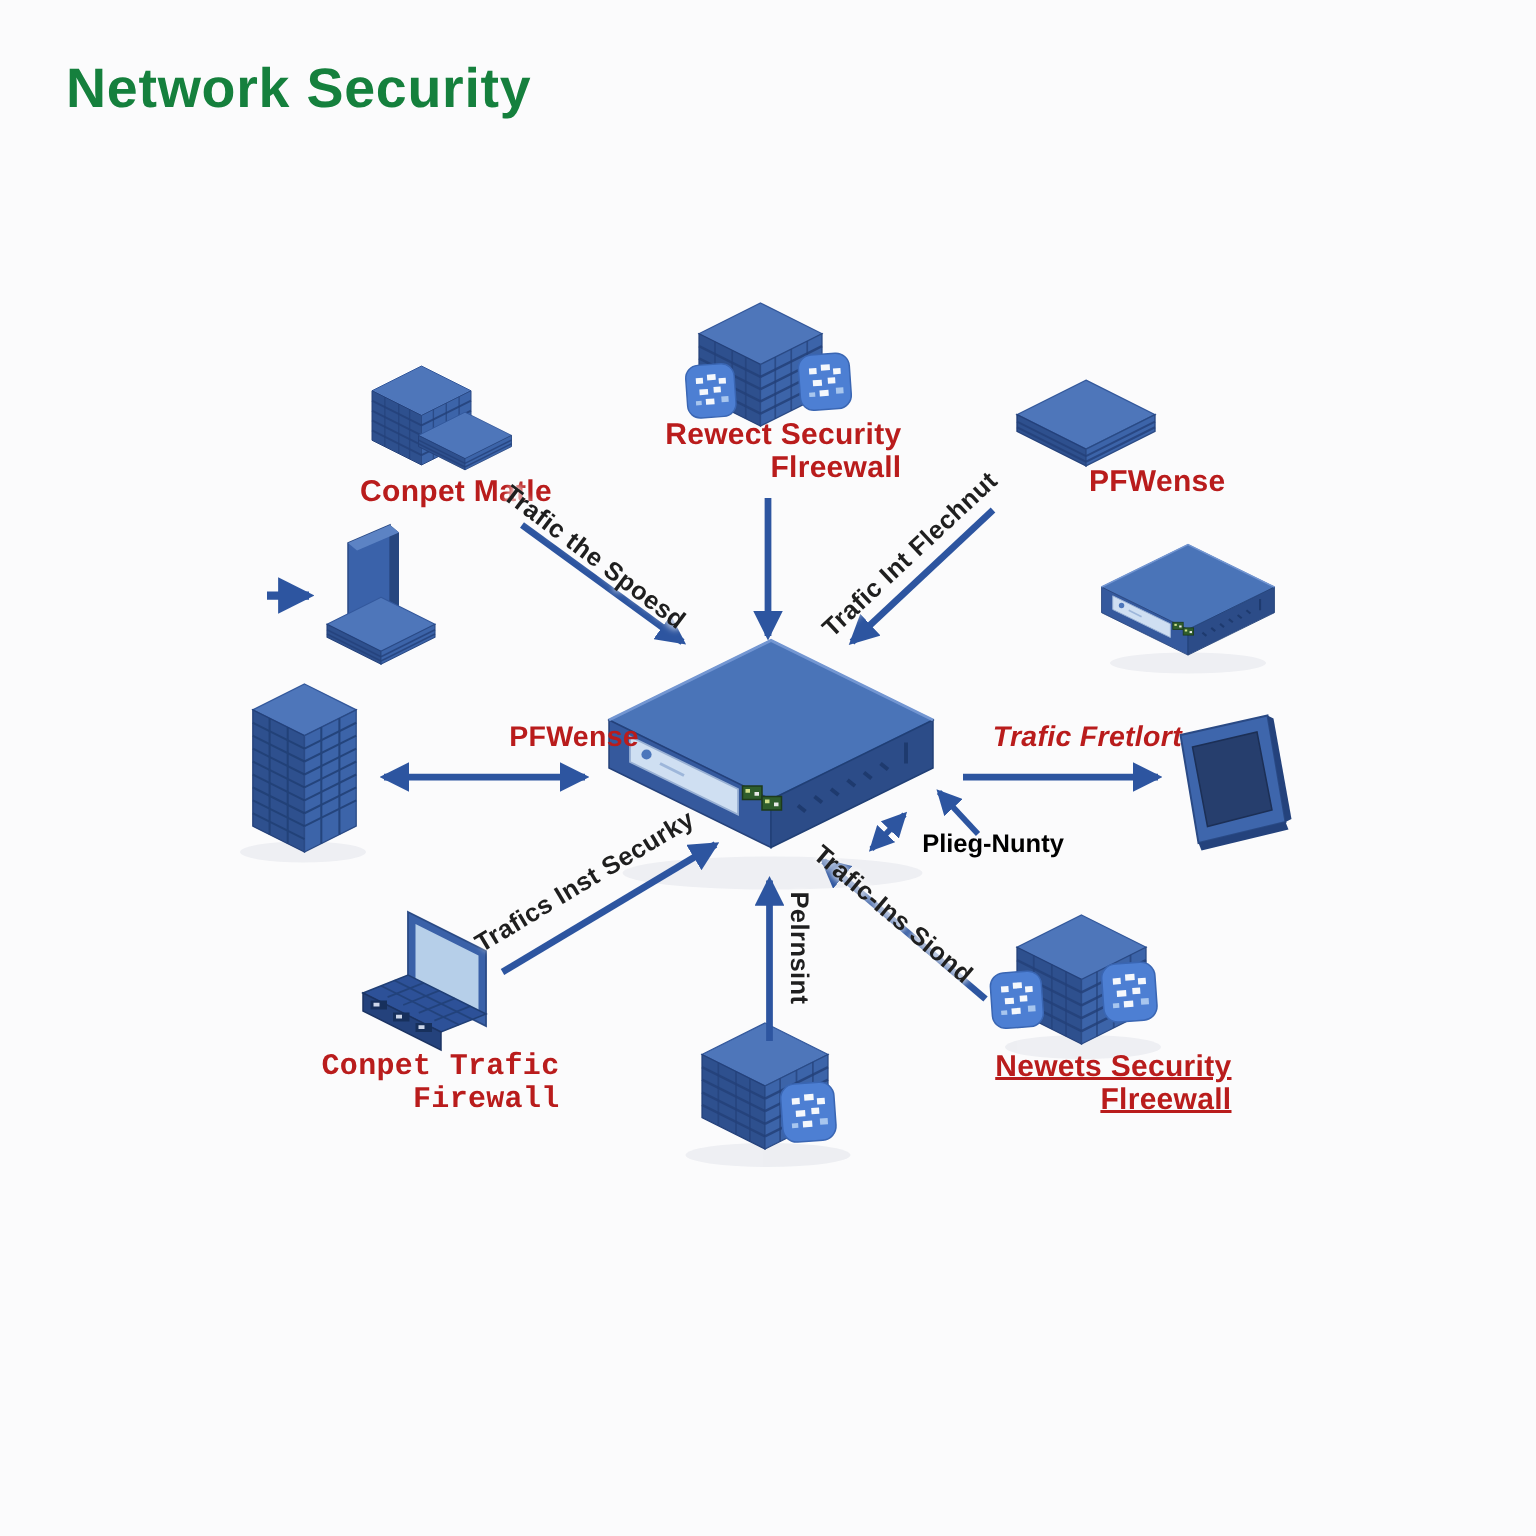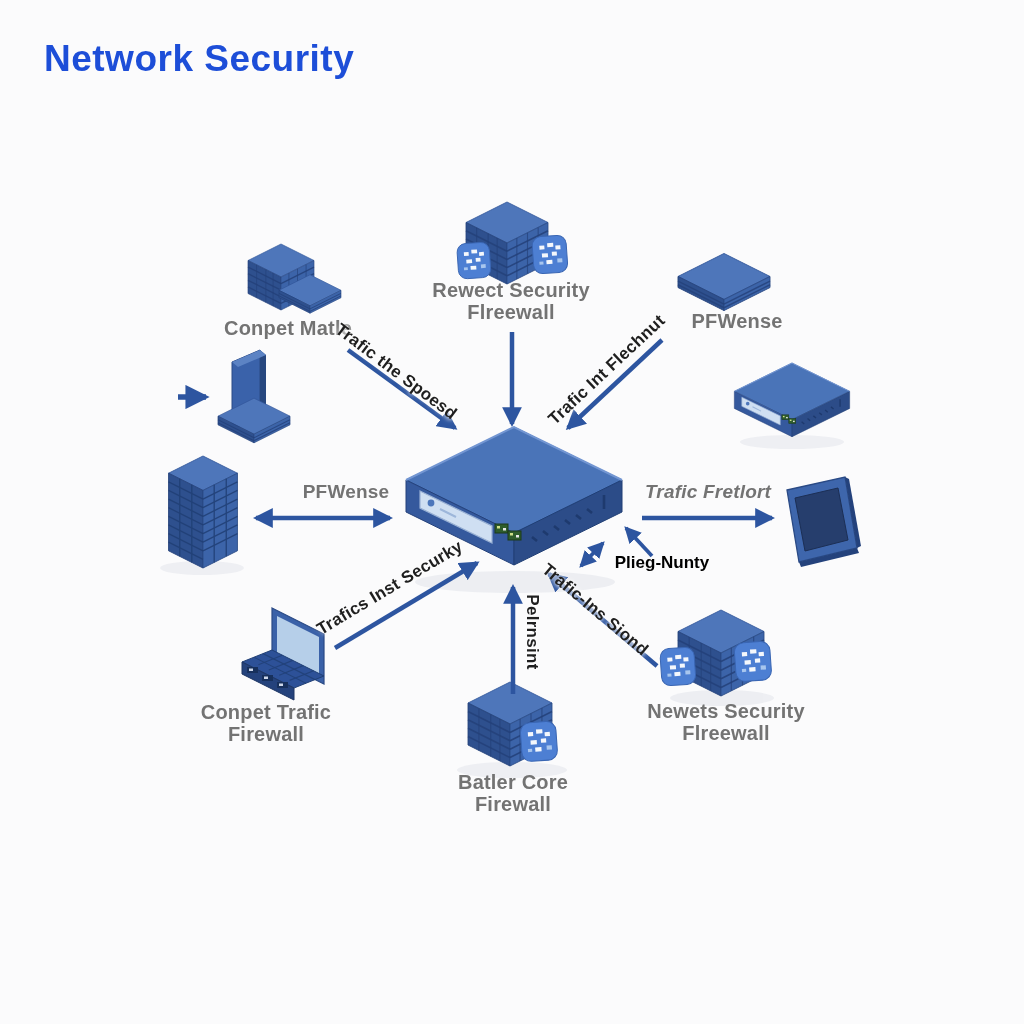--- a/index.html
+++ b/index.html
@@ -1,21 +1,21 @@
 <!DOCTYPE html>
 <html><head>
 <meta charset="utf-8">
 <style>
   html,body{margin:0;padding:0;background:#fbfbfc;}
   .canvas{position:relative;width:1024px;height:1024px;background:#fbfbfc;overflow:hidden;
           font-family:"Liberation Sans",sans-serif;}
   .scene{position:absolute;left:0;top:0;width:1024px;height:1024px;}
   .title{position:absolute;left:44px;top:38px;font-size:37px;font-weight:800;
-         letter-spacing:.5px;color:#1d4ed8;margin:0;}
-  .lbl{position:absolute;text-align:center;font-weight:700;color:#737373;
+         letter-spacing:.5px;color:#15803d;margin:0;}
+  .lbl{position:absolute;text-align:right;font-weight:700;color:#b91c1c;
        font-size:20px;line-height:22px;letter-spacing:.2px;}
   .lbl.mid{font-size:19px;}
   .edge-lbl{position:absolute;text-align:center;font-weight:600;color:#1f1f1f;
        font-size:17px;white-space:nowrap;letter-spacing:.3px;
        text-shadow:0 0 4px #fff,0 0 6px #fff;}
   .small-lbl{position:absolute;text-align:center;font-weight:600;color:#000000;font-size:17px;}
 </style>
 </head>
 <body>
 
@@ -246,31 +246,27 @@
   </div>
 
   <div class="lbl" style="left:657px;top:310px;width:160px;">PFWense</div>
 
   <div class="lbl mid" style="left:266px;top:481px;width:160px;">PFWense</div>
 
   <div class="lbl mid" style="left:628px;top:481px;width:160px;font-style:italic;">Trafic Fretlort</div>
 
   <div class="small-lbl" style="left:597px;top:553px;width:130px;">Plieg-Nunty</div>
 
-  <div class="lbl" style="left:176px;top:701px;width:180px;">
+  <div class="lbl" style="left:193px;top:701px;width:180px;font-family:Liberation Mono, monospace;">
     <div>Conpet Trafic</div>
     <div>Firewall</div>
   </div>
 
-  <div class="lbl" style="left:423px;top:771px;width:180px;">
-    <div>Batler Core</div>
-    <div>Firewall</div>
-  </div>
-
-  <div class="lbl" style="left:631px;top:700px;width:190px;">
+
+  <div class="lbl" style="left:631px;top:700px;width:190px;text-decoration:underline;">
     <div>Newets Security</div>
     <div>Flreewall</div>
   </div>
 
   <div class="edge-lbl" style="left:316px;top:362px;width:160px;transform:rotate(37deg);">Trafic the Spoesd</div>
 
   <div class="edge-lbl" style="left:522px;top:360px;width:170px;transform:rotate(-43deg);">Trafic Int Flechnut</div>
 
   <div class="edge-lbl" style="left:300px;top:578px;width:180px;transform:rotate(-31deg);">Trafics Inst Securky</div>
 

